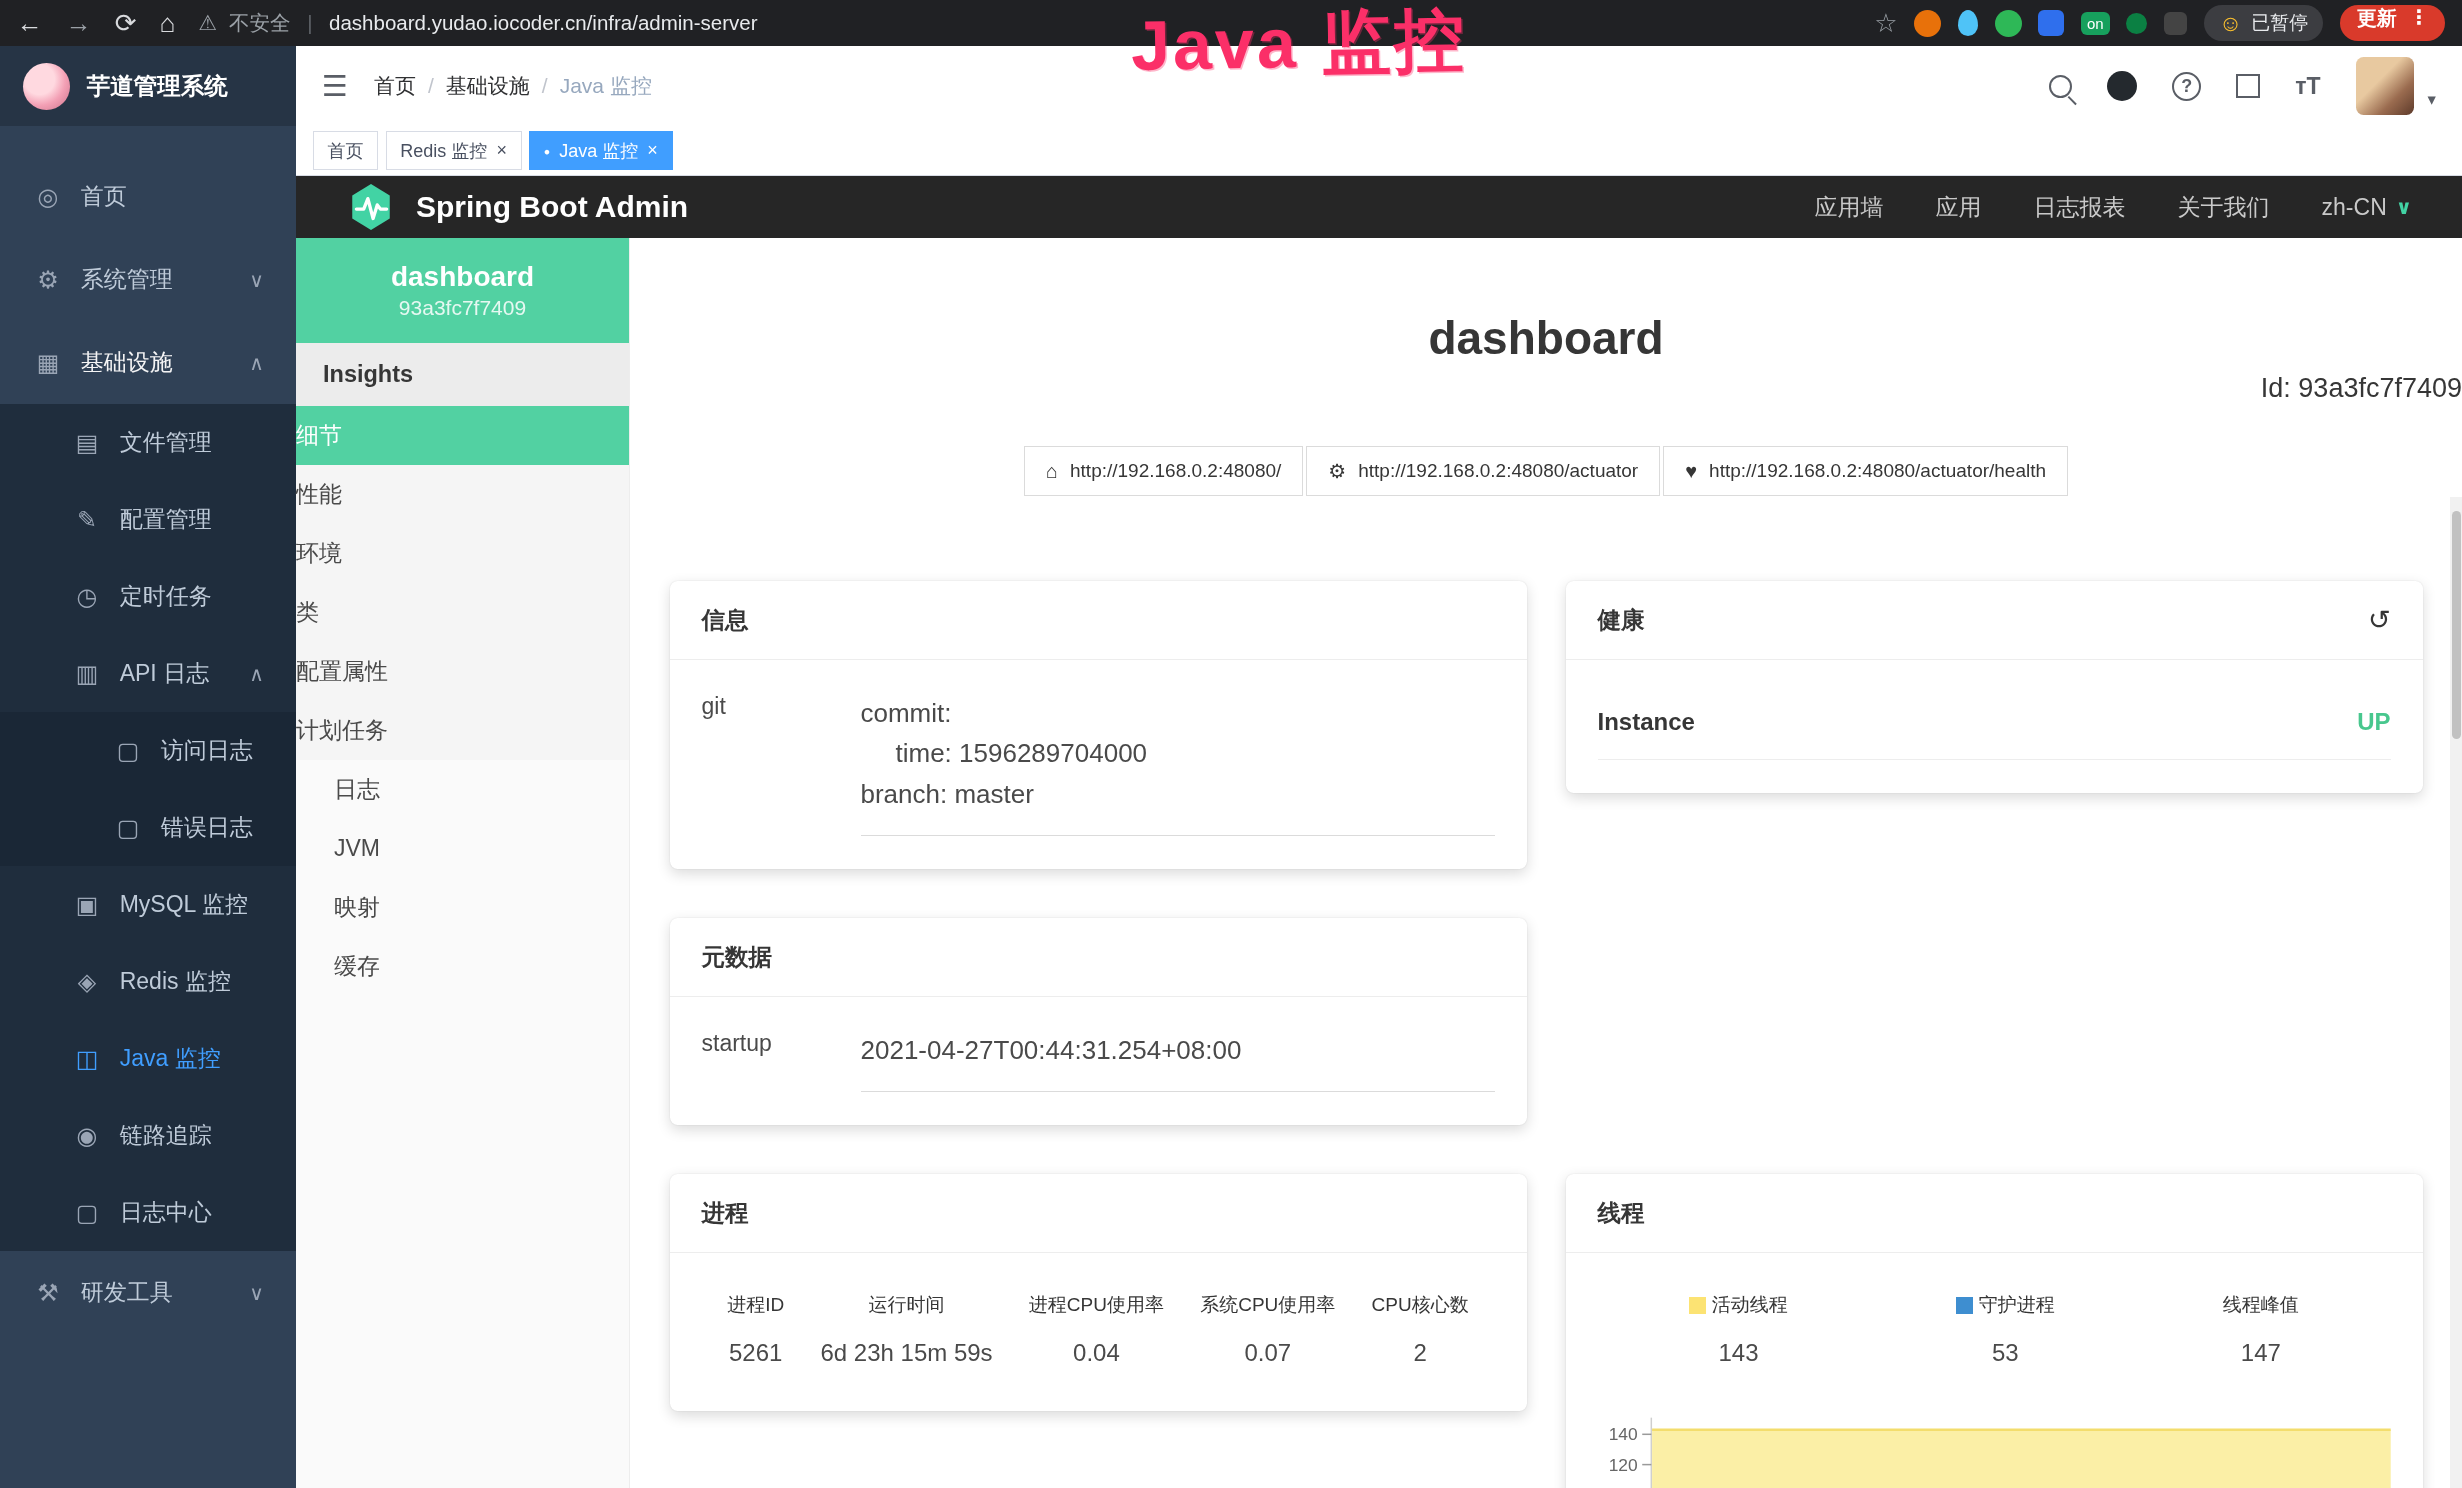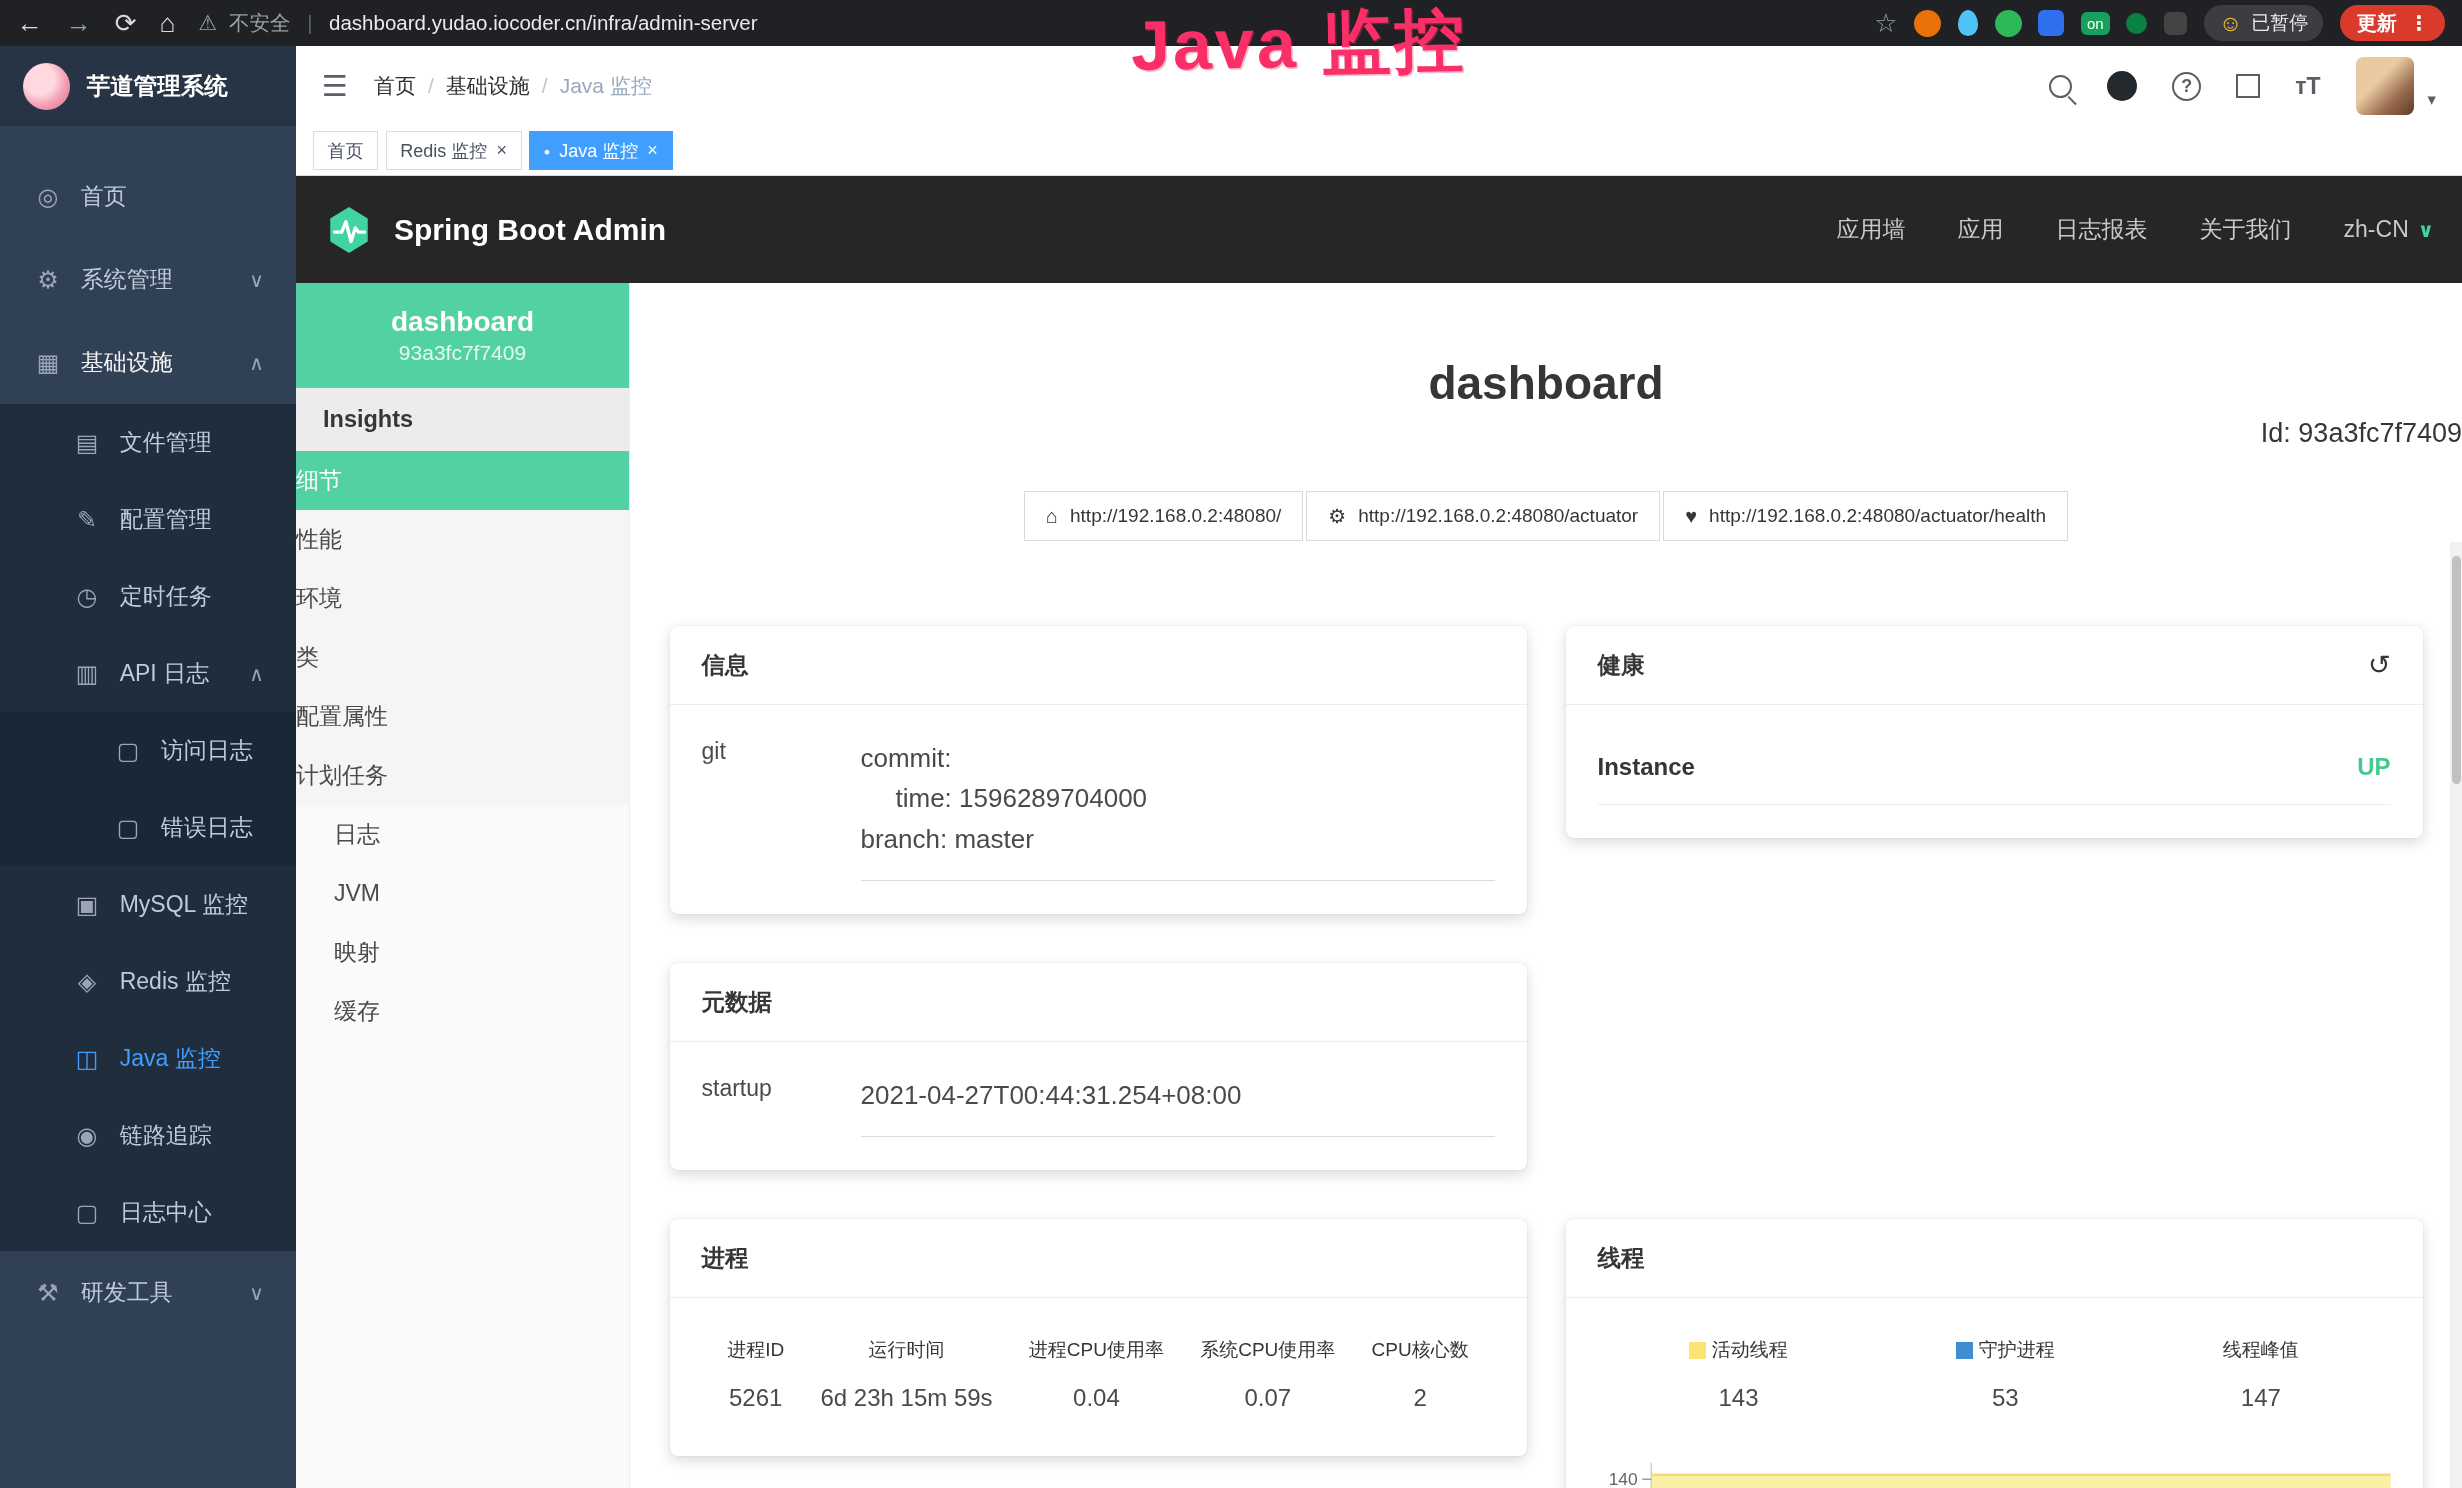--- a/index.html
+++ b/index.html
@@ -19,21 +19,21 @@
   .spacer{flex:1}
   .ext-cluster{display:flex;align-items:center;gap:16.7px}
   .ext-dot{width:27px;height:27px;border-radius:50%}
   .ext-sq{width:26px;height:26px;border-radius:6px}
   .on-badge{background:#17a05d;color:#fff;border-radius:6px;font-size:15px;
     padding:3px 6px;font-weight:normal}
   .paused-chip{background:#3c3d41;border-radius:23px;height:36px;display:flex;
     align-items:center;gap:9px;padding:0 15px;font-size:19px;color:#e8eaed}
   .smiley{color:#fbc02d;font-size:23px}
   .update-pill{background:#d93a2b;border-radius:23px;height:36px;display:flex;
-    align-items:center;gap:12px;padding:0 16.7px;font-size:20px;color:#fff;font-weight:bold}
+    align-items:flex-start;gap:12px;padding:0 16.7px;font-size:20px;color:#fff;font-weight:bold}
 
   
   .annotation{position:absolute;left:1131px;top:-3px;z-index:50;
     font-size:70px;font-weight:800;color:#fb2f68;letter-spacing:3px;
     transform:rotate(-1deg);text-shadow:1.5px 1.5px 0 rgba(251,47,104,.35)}
 
   
   .app{display:flex;height:1443px}
 
   
@@ -80,21 +80,21 @@
   
   .tabsbar{height:50px;background:#fff;border-bottom:1.5px solid #d8dce5;
     display:flex;align-items:center;padding-left:16.7px;gap:7.6px}
   .tab{height:39px;display:inline-flex;align-items:center;gap:9px;padding:0 13.7px;
     border:1.5px solid #d8dce5;font-size:18px;color:#495060;background:#fff;cursor:pointer}
   .tab .dot{font-size:10.6px}
   .tab .x{font-size:18px;color:inherit}
   .tab.active{background:#409eff;border-color:#409eff;color:#fff}
 
   
-  .sba-bar{height:107px;background:#262626;display:flex;align-items:center;padding:0 28px}
+  .sba-bar{height:62px;background:#262626;display:flex;align-items:center;padding:0 50px}
   .sba-logo{width:50px;height:50px;margin-right:20px}
   .sba-brand{font-size:30px;font-weight:bold;color:#fff}
   .sba-nav{margin-left:auto;display:flex;align-items:center;gap:52px;font-size:23px;color:#c9c9c9}
   .sba-nav .navitem{cursor:pointer}
   .lang{display:flex;align-items:center;gap:9px;cursor:pointer}
   .lang .caret{color:#42d3a4;font-size:20px;font-weight:bold}
 
   
   .sba-body{flex:1;display:flex;min-height:0;position:relative}
   .sba-side{width:334px;flex:0 0 auto;background:#fafafa;border-right:1.5px solid #ededed}

